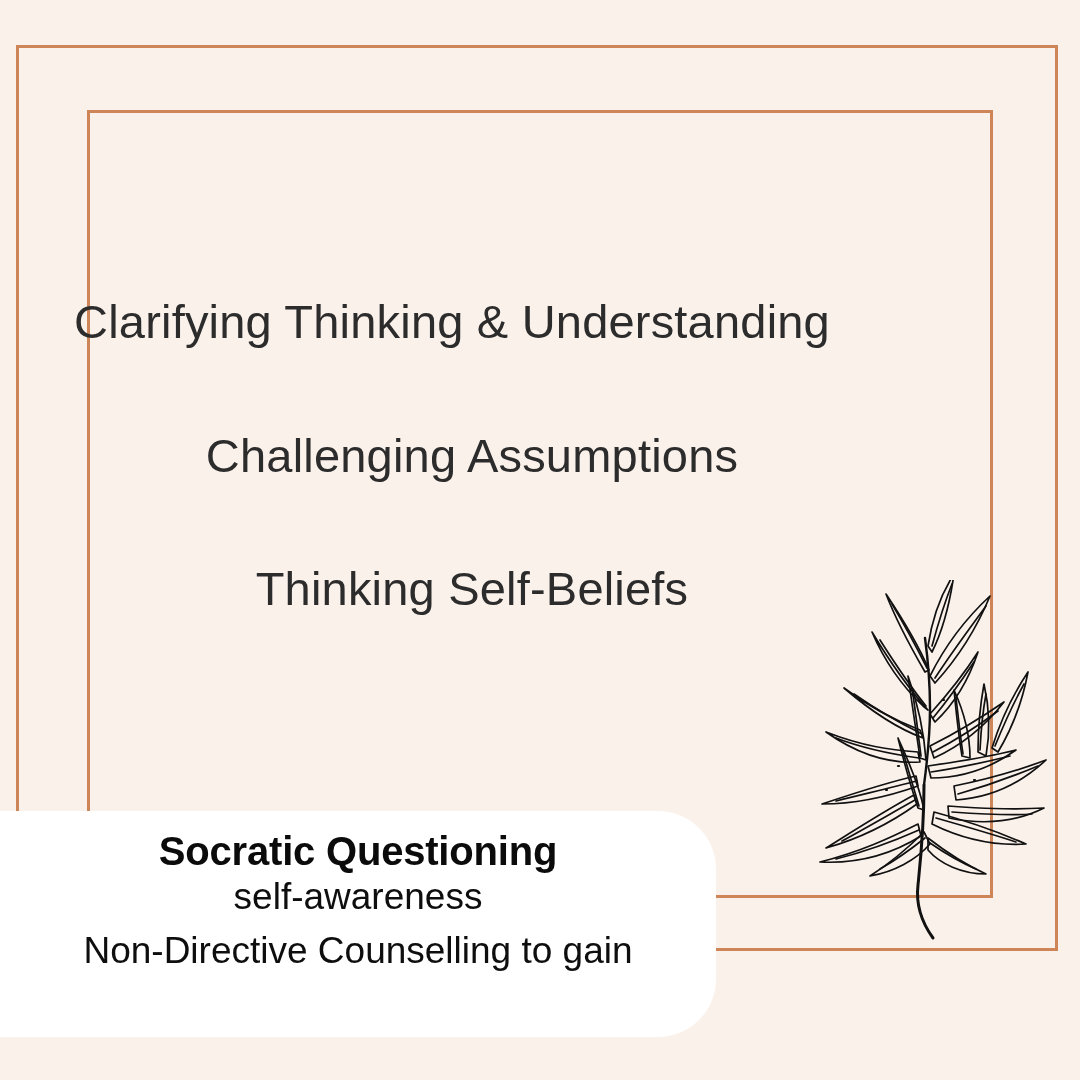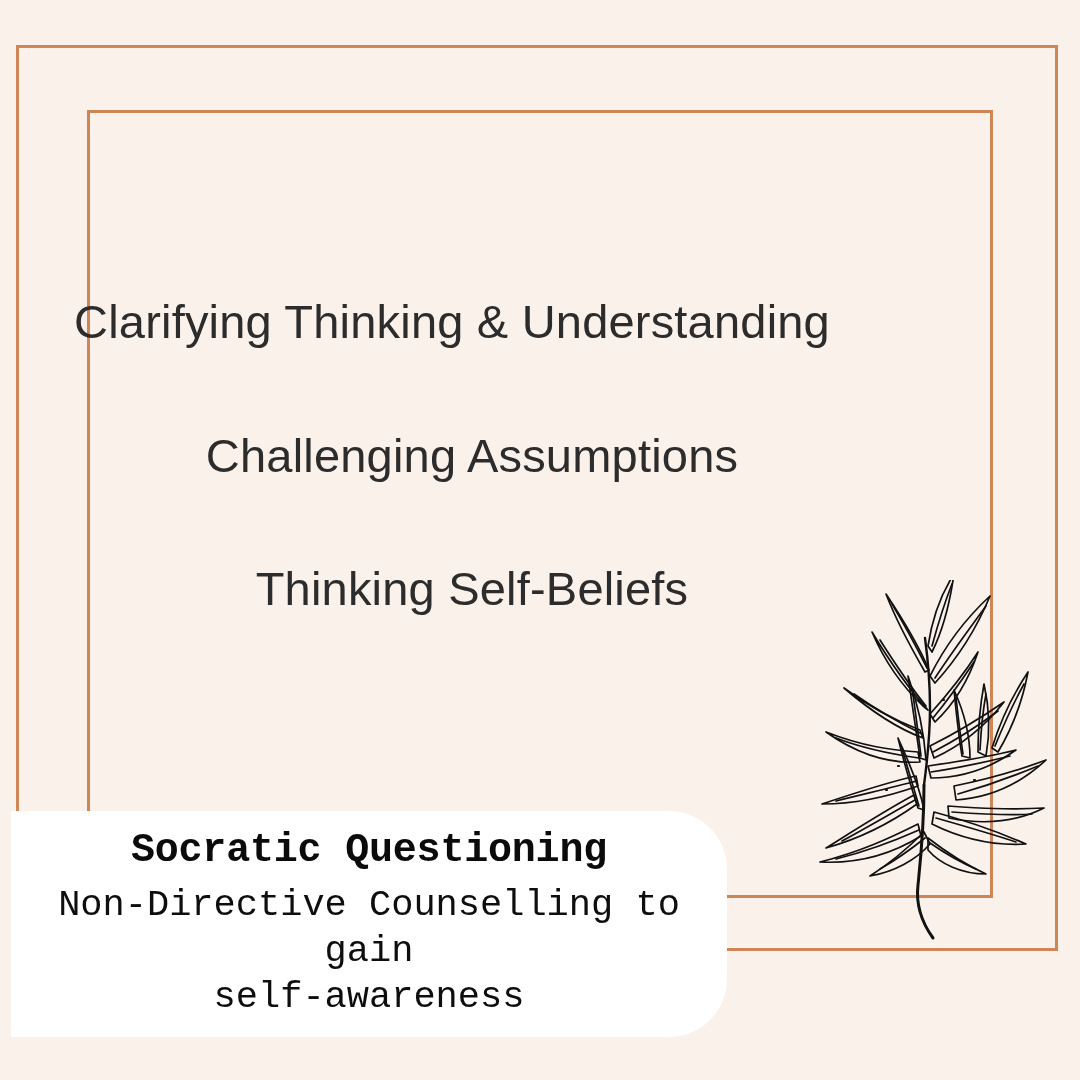--- a/index.html
+++ b/index.html
@@ -72,31 +72,30 @@
     left: 778px;
     top: 580px;
     width: 310px;
     height: 370px;
   }
   .sprig svg { display: block; width: 100%; height: 100%; }
 
   
   .caption-card {
     position: absolute;
-    left: 11px;
+    left: 0;
     top: 811px;
     width: 716px;
     height: 226px;
     background: #FFFFFF;
     border-top-right-radius: 58px;
     border-bottom-right-radius: 58px;
     box-sizing: border-box;
     padding: 18px 40px 0 40px;
     text-align: center;
-    font-family: Liberation Mono, monospace;
   }
   .caption-title {
     color: #0B0B0B;
     font-size: 40px;
     font-weight: 700;
     line-height: 1.12;
     letter-spacing: -0.2px;
     font-stretch: condensed;
   }
   .caption-sub {
@@ -196,17 +195,17 @@
 
       <path d="M120 186 l1 0" stroke-width="2.2"></path>
       <path d="M108 210 l1 0" stroke-width="2.2"></path>
       <path d="M196 200 l1 0" stroke-width="2.2"></path>
       <path d="M165 120 l1 0" stroke-width="2.2"></path>
     </svg>
   </div>
 
   <div class="caption-card">
     <div class="caption-title">Socratic Questioning</div>
+    <div class="caption-sub" style="margin-top:0">self-awareness</div>
     <div class="caption-sub">Non-Directive Counselling to gain</div>
-    <div class="caption-sub" style="margin-top:0">self-awareness</div>
   </div>
 
 </div>
 
 </body></html>

